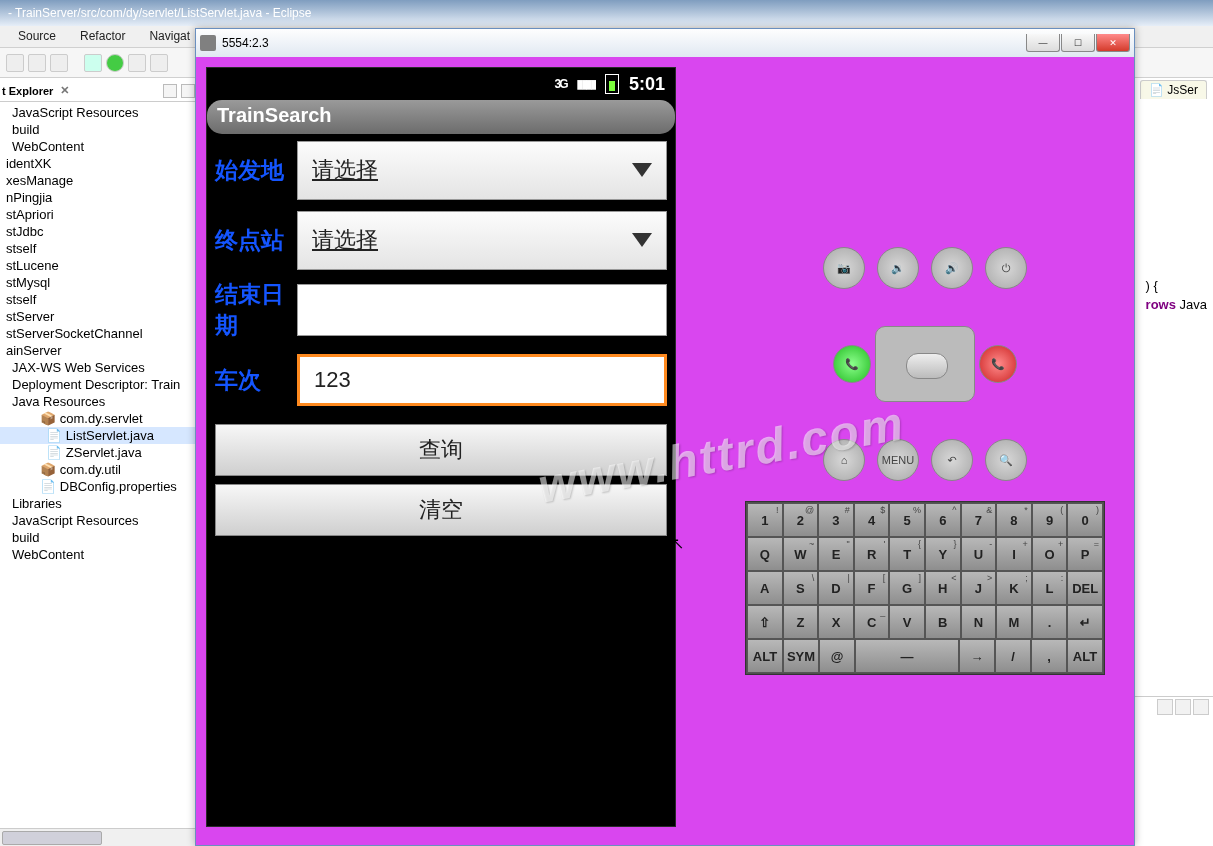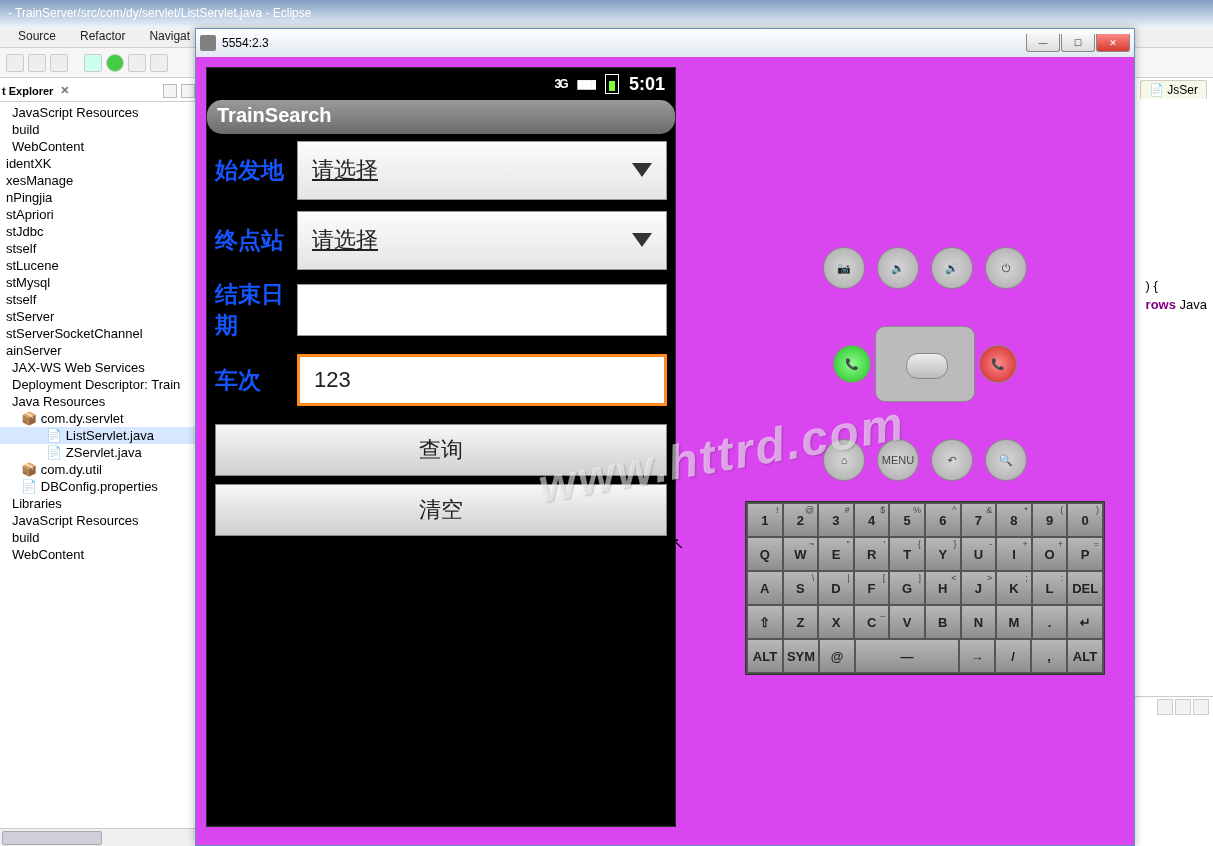--- a/index.html
+++ b/index.html
@@ -15,21 +15,21 @@
   .eclipse-body { flex: 1; display: flex; position: relative; }
 
   .explorer { width: 198px; background: #fff; border-right: 1px solid #ccc; font-size: 13px; color: #000; padding-top: 2px; display: flex; flex-direction: column; }
   .explorer-tab { height: 22px; border-bottom: 1px solid #ccc; display: flex; align-items: center; gap: 4px; padding: 0 2px; font-size: 11px; font-weight: bold; }
   .explorer-tab .cls-x { margin-left: 3px; color: #777; }
   .explorer-tab .sp { flex: 1; }
   .explorer-tab .icon-small { width: 14px; height: 14px; border: 1px solid #bbb; background: #f5f5f5; }
   .tree { flex: 1; overflow: hidden; padding: 2px 0; }
   .tree div { padding: 1px 6px 1px 6px; white-space: nowrap; cursor: default; }
   .tree .in1 { padding-left: 12px; }
-  .tree .in2 { padding-left: 21px; }
+  .tree .in2 { padding-left: 40px; }
   .tree .in3 { padding-left: 46px; }
   .sel { background: #d6e7ff; }
   .hscroll { height: 18px; border-top: 1px solid #ccc; background: #f0f0f0; position: relative; }
   .hscroll .thumb { position: absolute; left: 2px; top: 2px; width: 100px; height: 14px; background: #d0d0da; border: 1px solid #aaa; border-radius: 2px; }
 
   .editor-area { flex: 1; background: #fff; position: relative; }
   .editor-tabs-top { position: absolute; top: 0; right: 0; height: 22px; display: flex; align-items: center; padding-right: 6px; }
   .editor-tabs-top .jtab { font-size: 12px; background: #f8f8e8; border: 1px solid #ccc; border-bottom: none; padding: 2px 8px; border-radius: 3px 3px 0 0; }
   .code-frag { position: absolute; right: 6px; top: 200px; font-family: Consolas, monospace; font-size: 13px; }
   .code-frag .purple { color: #7f0080; font-weight: bold; }

